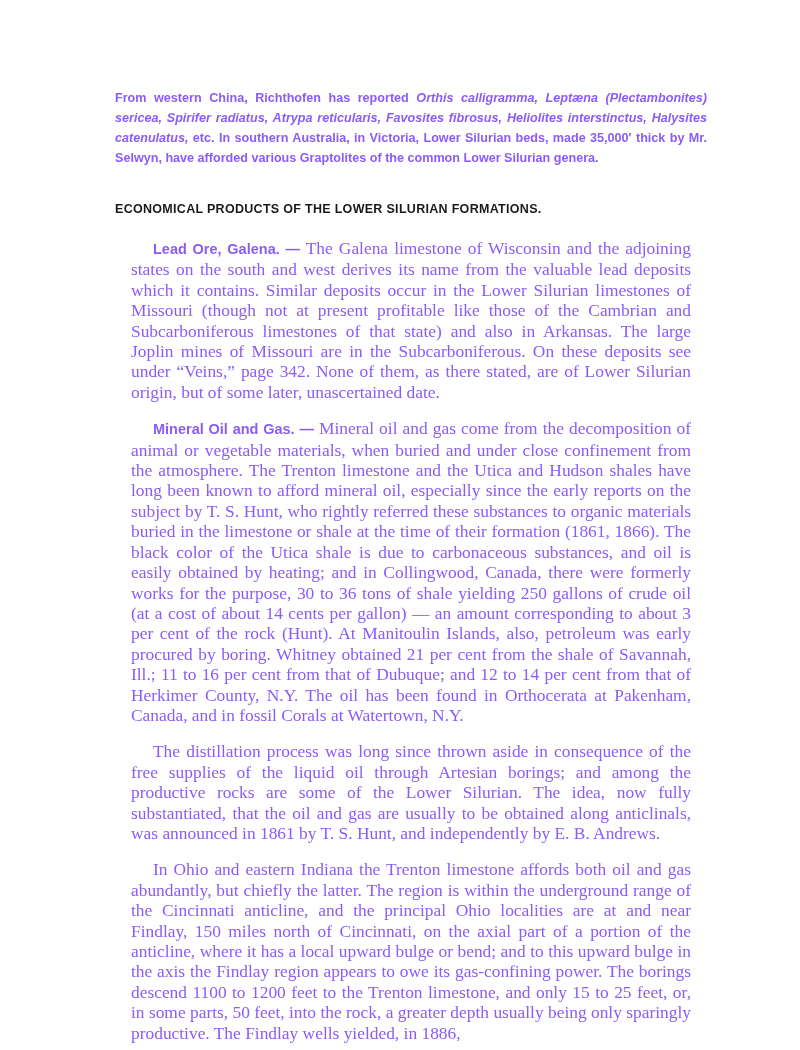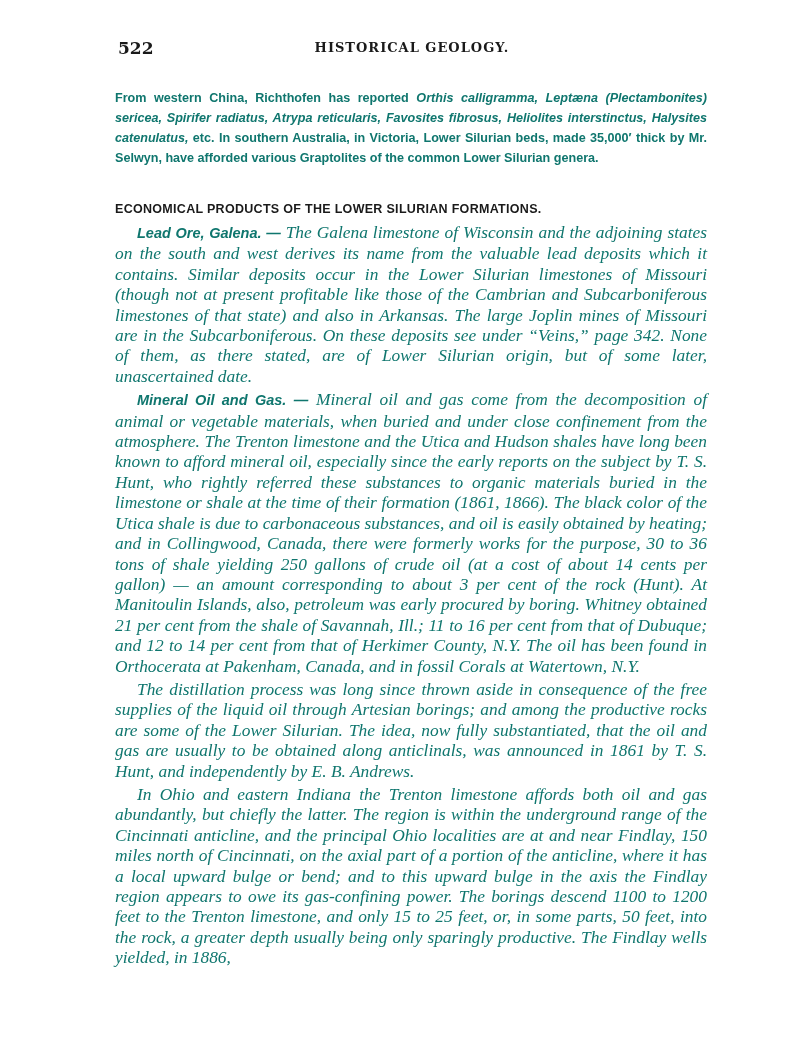--- a/index.html
+++ b/index.html
@@ -1,37 +1,33 @@
 <!DOCTYPE html>
 <html><head>
 <meta charset="utf-8">
 <style>
   html, body { margin: 0; padding: 0; background: #ffffff; }
   body { width: 800px; height: 1050px; position: relative; overflow: hidden; color: #1a1a1a; }
   .page { position: absolute; left: 0; top: 0; width: 800px; height: 1050px; }
   .running-head { position: absolute; top: 38px; left: 118px; width: 588px; height: 24px; font-family: "DejaVu Serif", serif; }
   .page-number { position: absolute; left: 0; top: 0; font-size: 17px; font-weight: bold; }
   .running-title { position: absolute; left: 0; right: 0; top: 2px; text-align: center; font-size: 13px; letter-spacing: 1px; font-weight: bold; }
-  .text-block { position: absolute; left: 115px; width: 592px; font-family: "Liberation Serif", serif; color: #0f766e; }
+  .text-block { position: absolute; left: 115px; width: 592px; font-family: "Liberation Serif", serif; color: #8b5cf6; }
   .small { top: 88px; font-family: "Liberation Sans", sans-serif; font-size: 12.6px; line-height: 20px; text-align: justify; font-weight: bold; }
   .small .it { font-style: italic; }
   .section-heading { position: absolute; top: 202px; left: 115px; width: 592px; text-align: left; font-family: "Liberation Sans", sans-serif; font-weight: bold; font-size: 12.5px; letter-spacing: 0.3px; }
   .body-text { top: 222px; font-size: 17.4px; line-height: 20.4px; text-align: justify; }
-  .body-text p { margin: 0; text-indent: 22px; margin-bottom: 3px; font-style: italic; }
+  .body-text p { margin: 16px; text-indent: 22px; margin-bottom: 3px; }
   .body-text .lead { font-family: "Liberation Sans", sans-serif; font-weight: bold; font-size: 14.5px; }
 </style>
 </head>
 <body>
 
 <div class="page">
 
-  <div class="running-head">
-    <span class="page-number">522</span>
-    <span class="running-title">HISTORICAL GEOLOGY.</span>
-  </div>
 
   <div class="text-block small">
     <span>From western China, Richthofen has reported </span><span class="it">Orthis calligramma, Leptæna (Plectambonites) sericea, Spirifer radiatus, Atrypa reticularis, Favosites fibrosus, Heliolites interstinctus, Halysites catenulatus,</span><span> etc.  In southern Australia, in Victoria, Lower Silurian beds, made 35,000′ thick by Mr. Selwyn, have afforded various Graptolites of the common Lower Silurian genera.</span>
   </div>
 
   <div class="section-heading">ECONOMICAL PRODUCTS OF THE LOWER SILURIAN FORMATIONS.</div>
 
   <div class="text-block body-text">
     <p><span class="lead">Lead Ore, Galena. —</span><span> The Galena limestone of Wisconsin and the adjoining states on the south and west derives its name from the valuable lead deposits which it contains.  Similar deposits occur in the Lower Silurian limestones of Missouri (though not at present profitable like those of the Cambrian and Subcarboniferous limestones of that state) and also in Arkansas. The large Joplin mines of Missouri are in the Subcarboniferous.  On these deposits see under “Veins,” page 342.  None of them, as there stated, are of Lower Silurian origin, but of some later, unascertained date.</span></p>
     <p><span class="lead">Mineral Oil and Gas. —</span><span> Mineral oil and gas come from the decomposition of animal or vegetable materials, when buried and under close confinement from the atmosphere.  The Trenton limestone and the Utica and Hudson shales have long been known to afford mineral oil, especially since the early reports on the subject by T. S. Hunt, who rightly referred these substances to organic materials buried in the limestone or shale at the time of their formation (1861, 1866).  The black color of the Utica shale is due to carbonaceous substances, and oil is easily obtained by heating; and in Collingwood, Canada, there were formerly works for the purpose, 30 to 36 tons of shale yielding 250 gallons of crude oil (at a cost of about 14 cents per gallon) — an amount corresponding to about 3 per cent of the rock (Hunt).  At Manitoulin Islands, also, petroleum was early procured by boring.  Whitney obtained 21 per cent from the shale of Savannah, Ill.; 11 to 16 per cent from that of Dubuque; and 12 to 14 per cent from that of Herkimer County, N.Y.  The oil has been found in Orthocerata at Pakenham, Canada, and in fossil Corals at Watertown, N.Y.</span></p>

